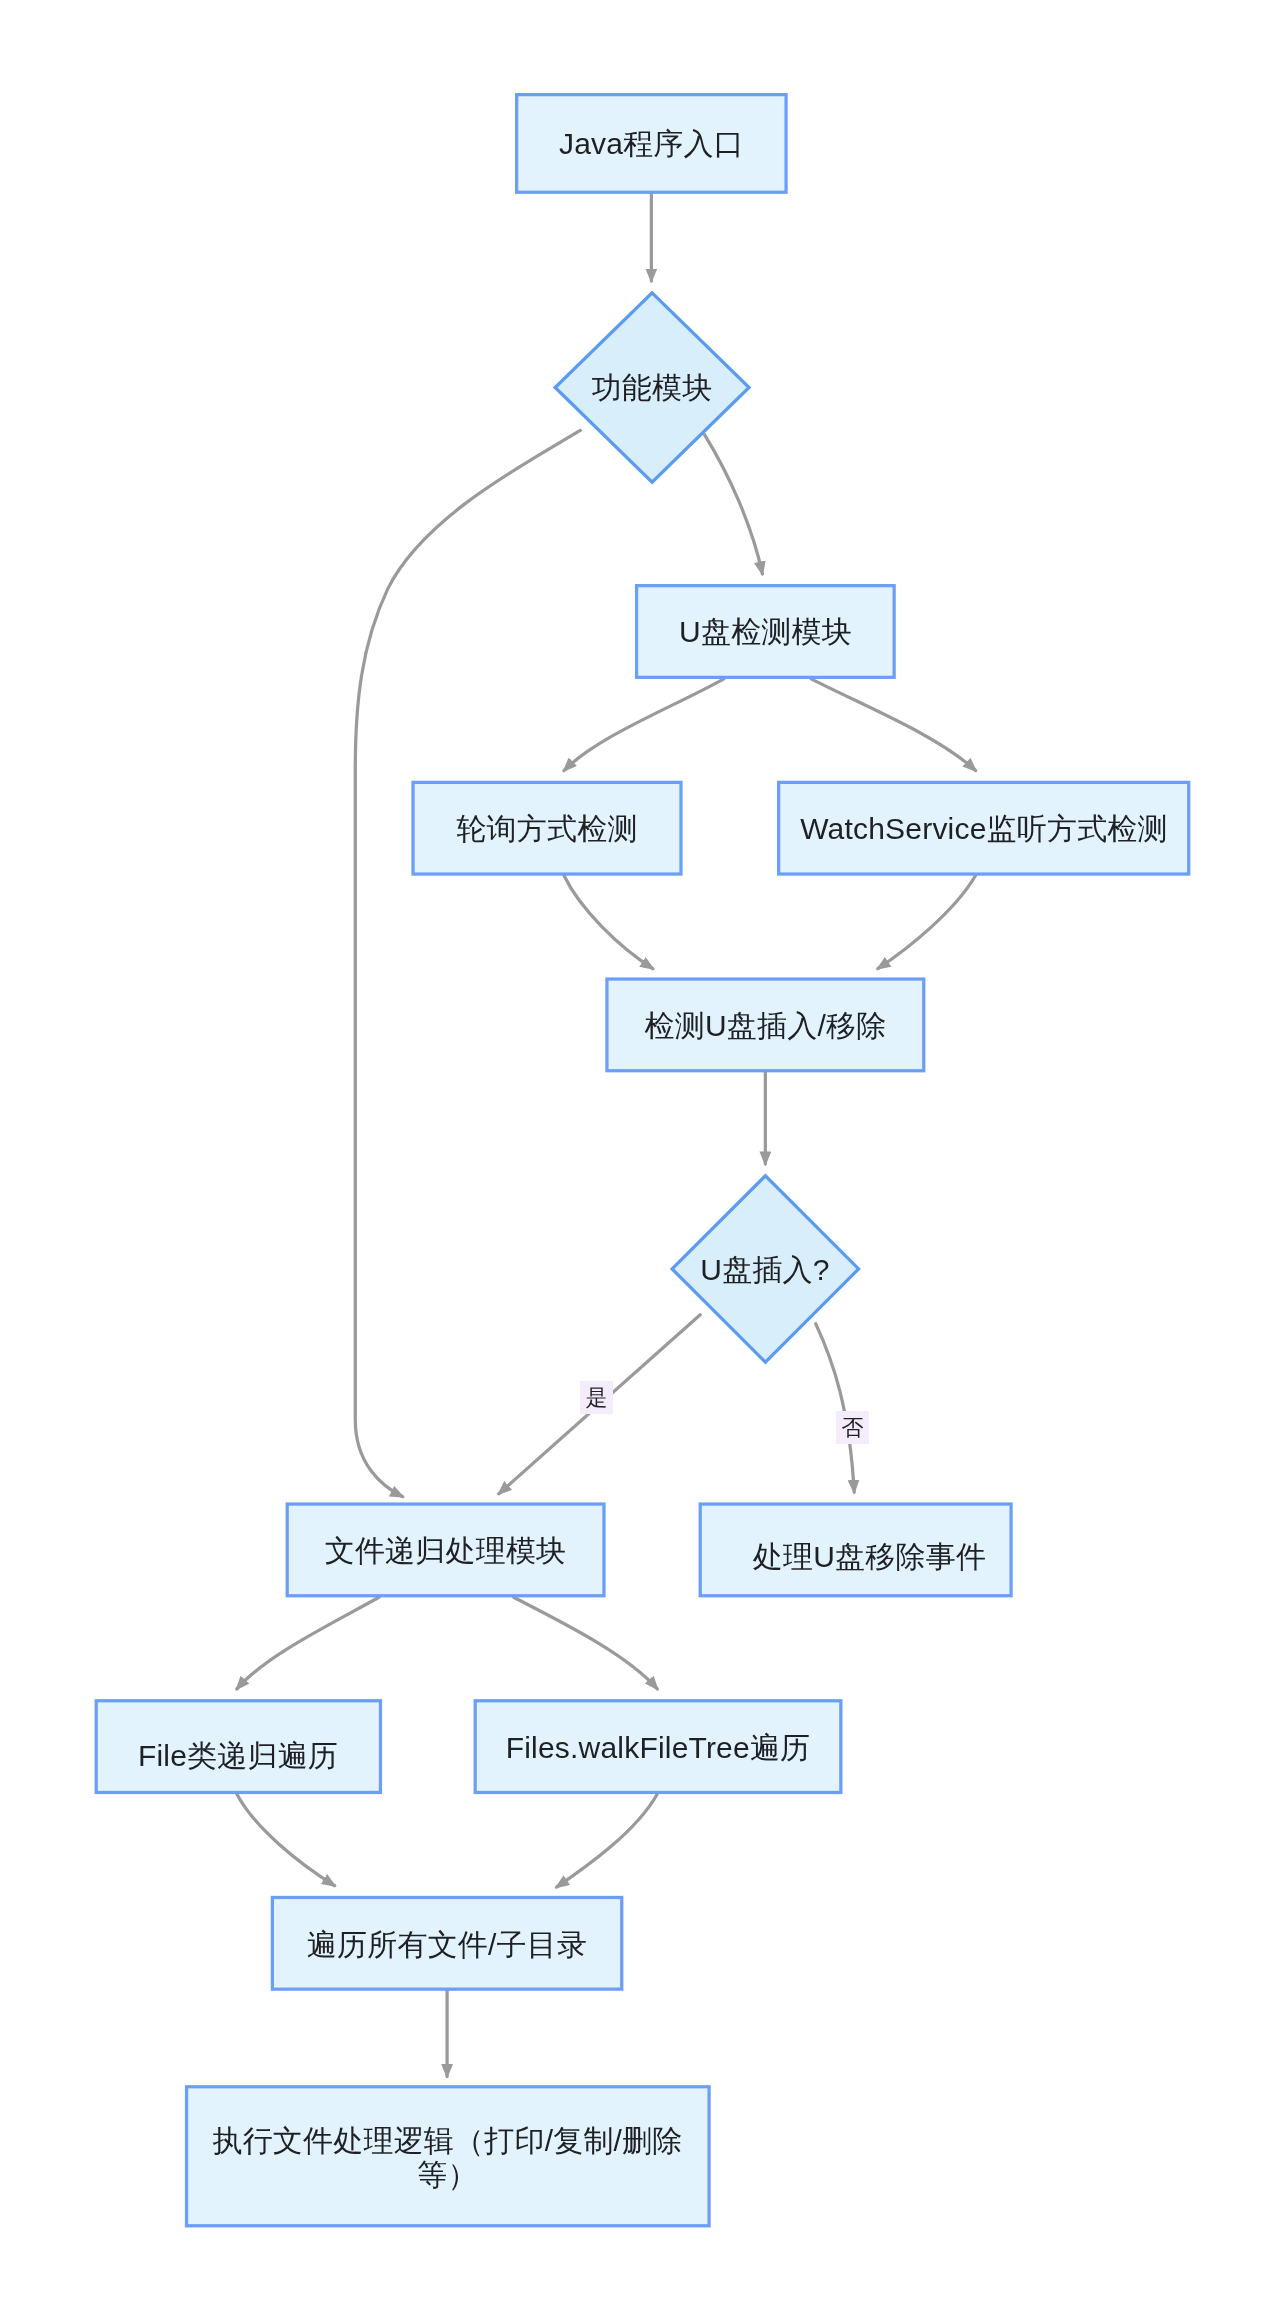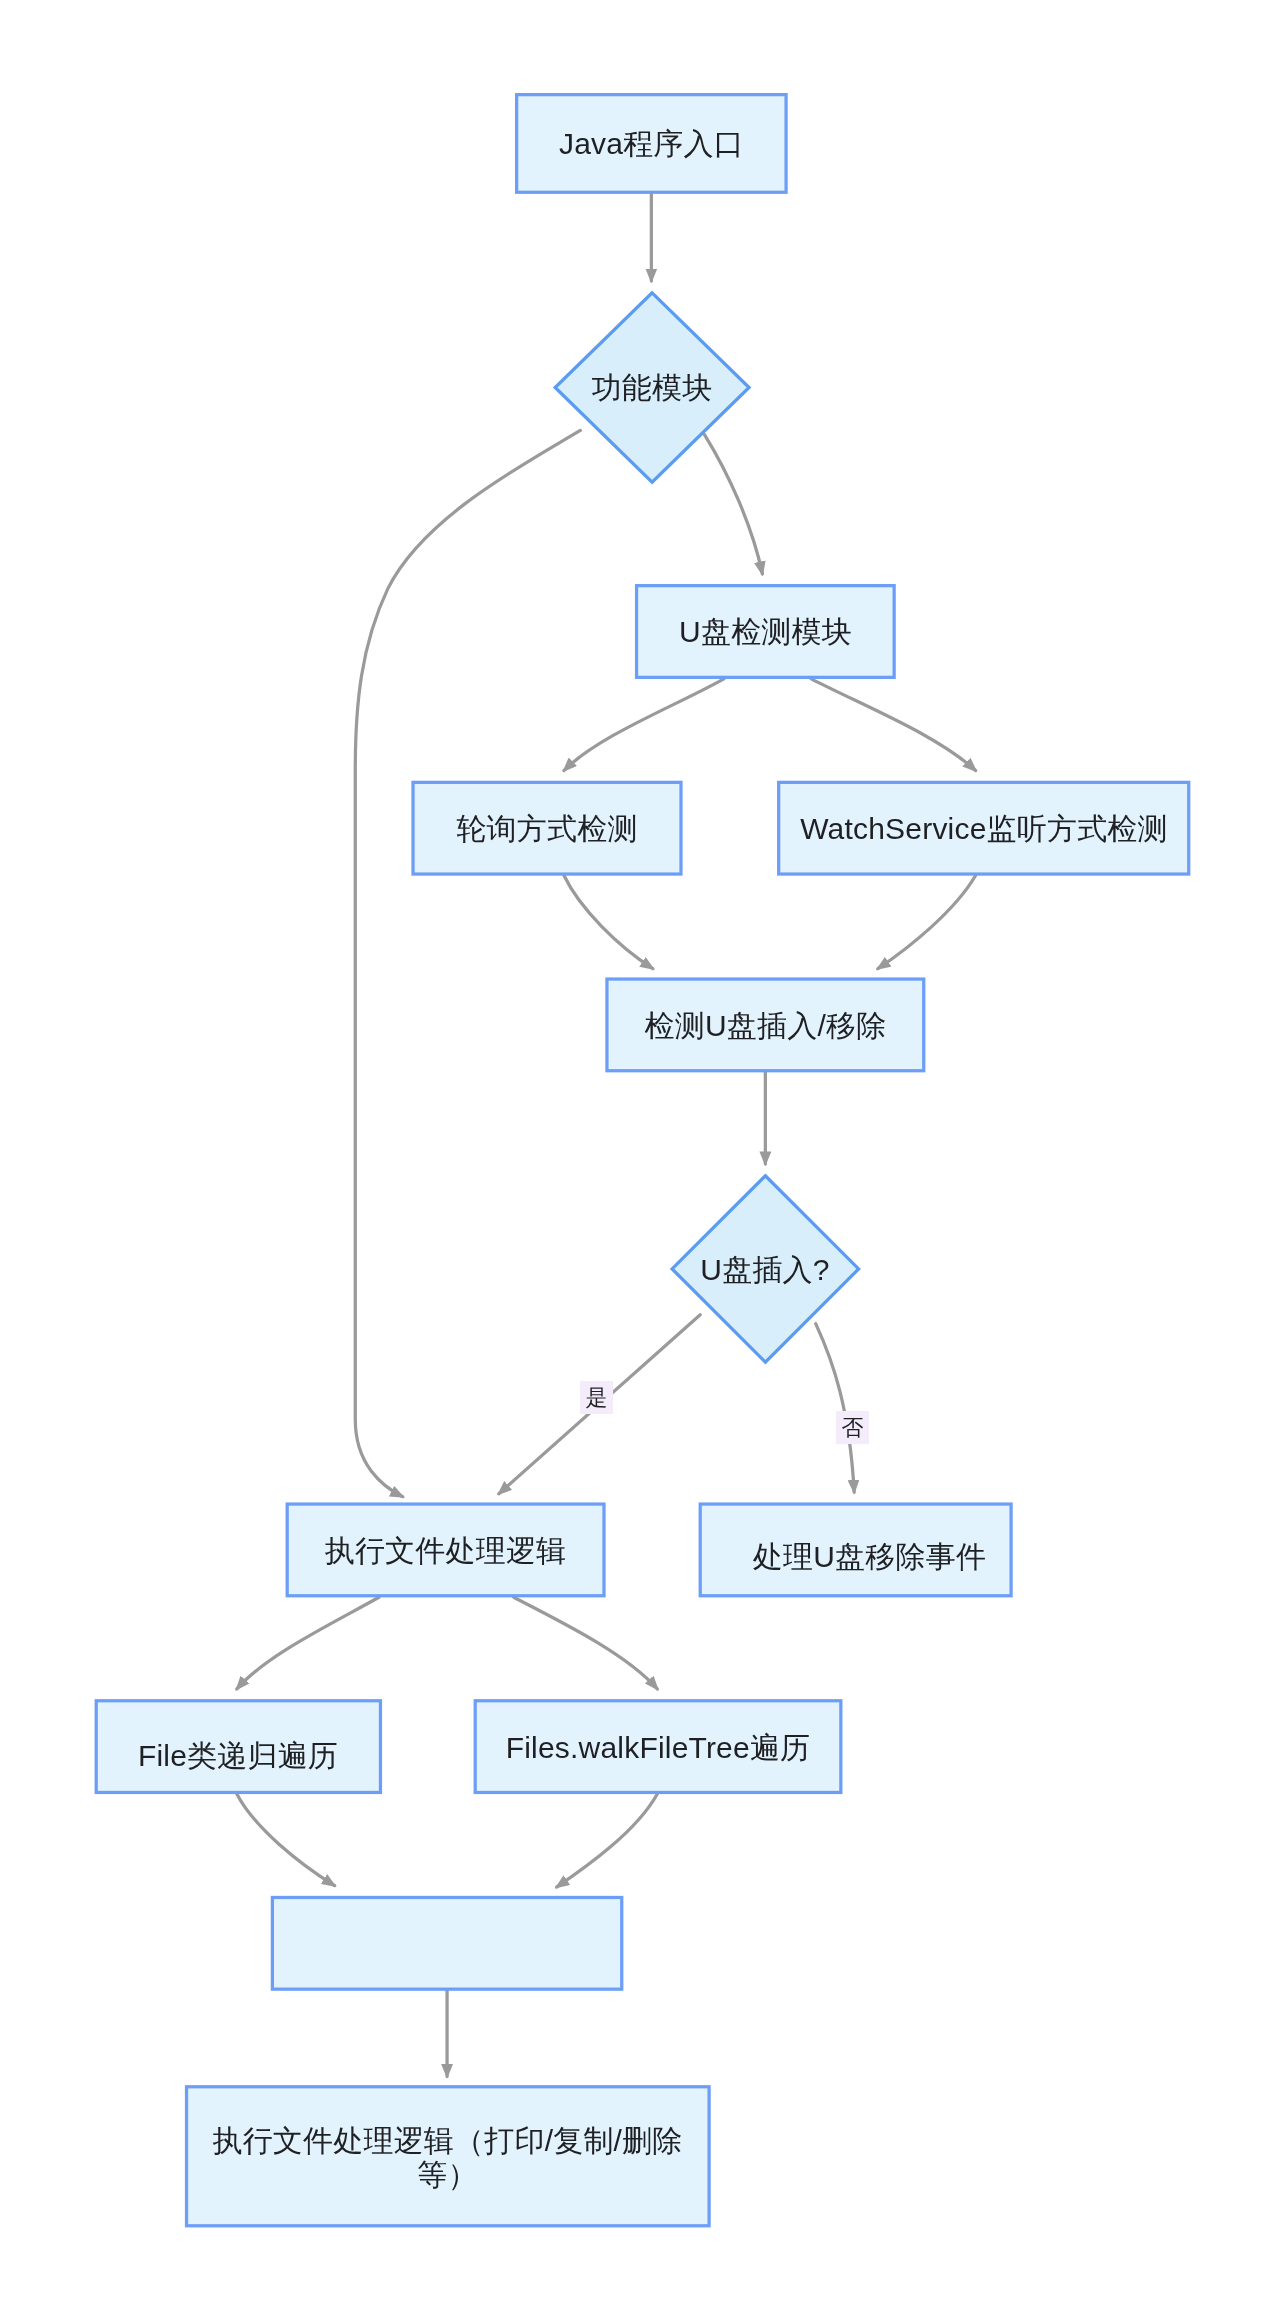--- a/index.html
+++ b/index.html
@@ -156,28 +156,29 @@
   <div class="node-label" style="left:637px; top:586px; width:257px; height:92px;">U盘检测模块</div>
 
   <div class="node-label" style="left:413px; top:783px; width:268px; height:92px;">轮询方式检测</div>
 
   <div class="node-label" style="left:779px; top:783px; width:410px; height:92px;">WatchService监听方式检测</div>
 
   <div class="node-label" style="left:607px; top:980px; width:317px; height:92px;">检测U盘插入/移除</div>
 
   <div class="node-label" style="left:672px; top:1177px; width:186px; height:186px;">U盘插入?</div>
 
-  <div class="node-label" style="left:287px; top:1505px; width:317px; height:92px;">执行文件处理逻辑</div>
+  <div class="node-label" style="left:287px; top:1505px; width:317px; height:92px;">文件递归处理模块</div>
 
   <div class="node-label" style="left:700px; top:1505px; width:311px; height:104px;padding-left:38px;">处理U盘移除事件</div>
 
   <div class="node-label" style="left:96px; top:1702px; width:284px; height:108px;">File类递归遍历</div>
 
   <div class="node-label" style="left:475px; top:1702px; width:366px; height:92px;">Files.walkFileTree遍历</div>
 
+  <div class="node-label" style="left:272px; top:1899px; width:350px; height:92px;">遍历所有文件/子目录</div>
 
   <div class="node-label" style="left:186px; top:2088px; width:523px; height:139px;">执行文件处理逻辑（打印/复制/删除等）</div>
 
   <div class="edge-label" style="left:580px; top:1381px; width:33px; height:33px;">是</div>
 
   <div class="edge-label" style="left:836px; top:1411px; width:33px; height:33px;">否</div>
 
 </div>
 
 </body></html>

